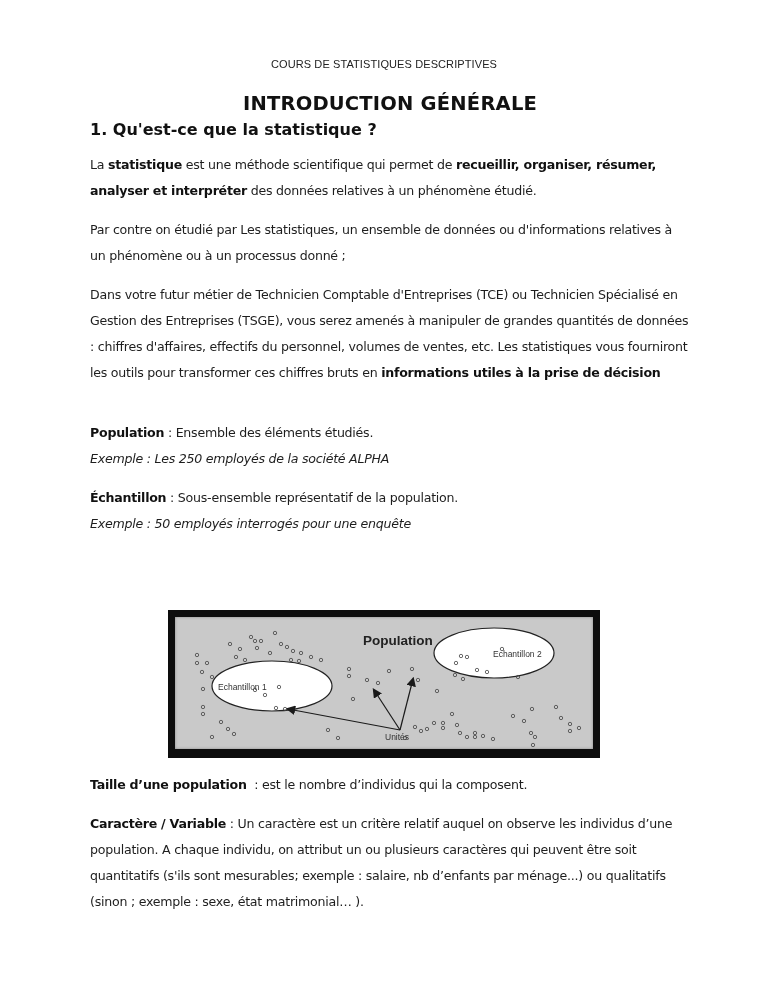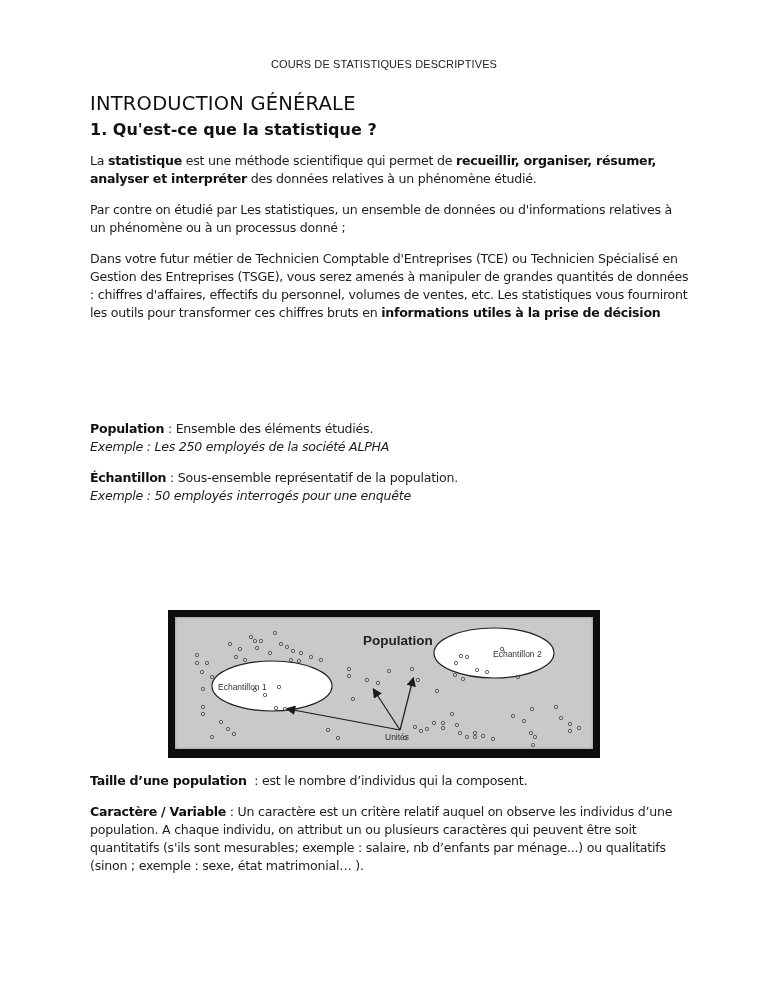--- a/index.html
+++ b/index.html
@@ -8,29 +8,29 @@
     font-family: "DejaVu Sans", sans-serif; color: #1a1a1a;
   }
   .page { position: absolute; left: 0; top: 0; width: 768px; height: 994px; }
   .running-header {
     position: absolute; top: 58px; left: 0; width: 768px; text-align: center;
     font-family: "Liberation Sans", sans-serif; font-size: 11px; color: #222;
     letter-spacing: 0.1px;
   }
   .content { position: absolute; left: 90px; top: 92px; width: 600px; }
   h1 {
-    margin: 0 0 5px 0; font-size: 19.5px; font-weight: normal; color: #111;
-    font-family: "DejaVu Sans", sans-serif; letter-spacing: 0.2px;
+    margin: 0 0 5px 0; font-size: 19.5px; font-weight: bold; color: #111;
+    font-family: "DejaVu Sans", sans-serif; letter-spacing: 0.2px; text-align: center;
   }
   h2 {
     margin: 0 0 13px 0; font-size: 16px; font-weight: bold; color: #111;
     font-family: "DejaVu Sans", sans-serif;
   }
   p {
-    margin: 0 0 13px 0; font-size: 12.6px; line-height: 18px; color: #1e1e1e;
+    margin: 0 0 13px 0; font-size: 12.6px; line-height: 26px; color: #1e1e1e;
     font-family: "DejaVu Sans", sans-serif; letter-spacing: -0.25px;
   }
   p b { font-weight: bold; color: #111; }
   p i { font-style: italic; }
   .figure-wrap { position: absolute; left: 168px; top: 610px; width: 432px; height: 148px; }
   .figure-frame {
     position: absolute; left: 0; top: 0; width: 432px; height: 148px;
     background: #0d0d0d; box-sizing: border-box;
   }
   .figure-inner {

